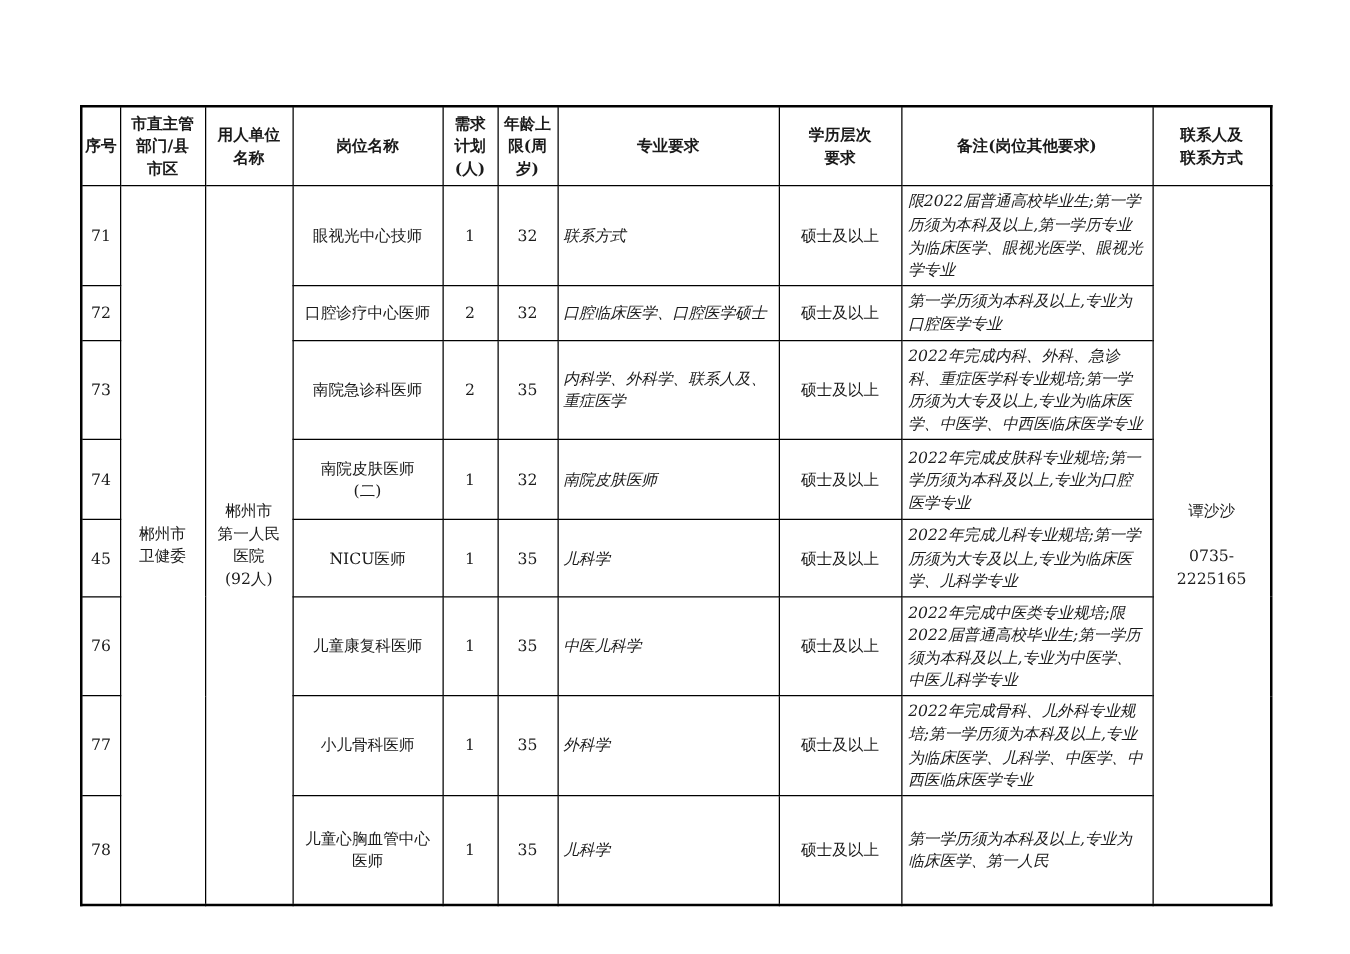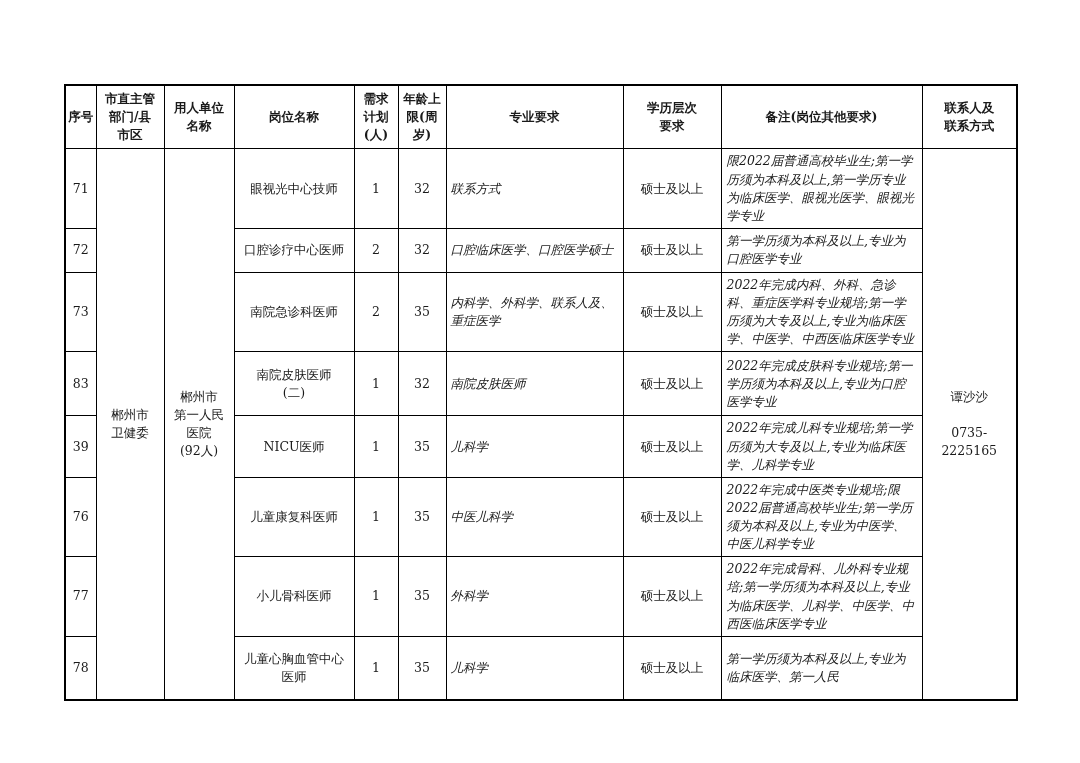--- a/index.html
+++ b/index.html
@@ -114,31 +114,31 @@
     <tr style="height:78px">
       <td class="c">73</td>
       <td class="c">南院急诊科医师</td>
       <td class="c">2</td>
       <td class="c">35</td>
       <td class="l">内科学、外科学、联系人及、重症医学</td>
       <td class="c">硕士及以上</td>
       <td class="l remark">2022年完成内科、外科、急诊科、重症医学科专业规培;第一学历须为大专及以上,专业为临床医学、中医学、中西医临床医学专业</td>
     </tr>
     <tr style="height:64px">
-      <td class="c">83</td>
+      <td class="c">74</td>
       <td class="c">南院皮肤医师
 (二)</td>
       <td class="c">1</td>
       <td class="c">32</td>
       <td class="l">南院皮肤医师</td>
       <td class="c">硕士及以上</td>
       <td class="l remark">2022年完成皮肤科专业规培;第一学历须为本科及以上,专业为口腔医学专业</td>
     </tr>
     <tr style="height:60px">
-      <td class="c">39</td>
+      <td class="c">45</td>
       <td class="c">NICU医师</td>
       <td class="c">1</td>
       <td class="c">35</td>
       <td class="l">儿科学</td>
       <td class="c">硕士及以上</td>
       <td class="l remark">2022年完成儿科专业规培;第一学历须为大专及以上,专业为临床医学、儿科学专业</td>
     </tr>
     <tr style="height:66px">
       <td class="c">76</td>
       <td class="c">儿童康复科医师</td>
@@ -150,21 +150,21 @@
     </tr>
     <tr style="height:76px">
       <td class="c">77</td>
       <td class="c">小儿骨科医师</td>
       <td class="c">1</td>
       <td class="c">35</td>
       <td class="l">外科学</td>
       <td class="c">硕士及以上</td>
       <td class="l remark">2022年完成骨科、儿外科专业规培;第一学历须为本科及以上,专业为临床医学、儿科学、中医学、中西医临床医学专业</td>
     </tr>
-    <tr style="height:64px">
+    <tr style="height:88px">
       <td class="c">78</td>
       <td class="c">儿童心胸血管中心
 医师</td>
       <td class="c">1</td>
       <td class="c">35</td>
       <td class="l">儿科学</td>
       <td class="c">硕士及以上</td>
       <td class="l remark">第一学历须为本科及以上,专业为临床医学、第一人民</td>
     </tr>
   </tbody>

